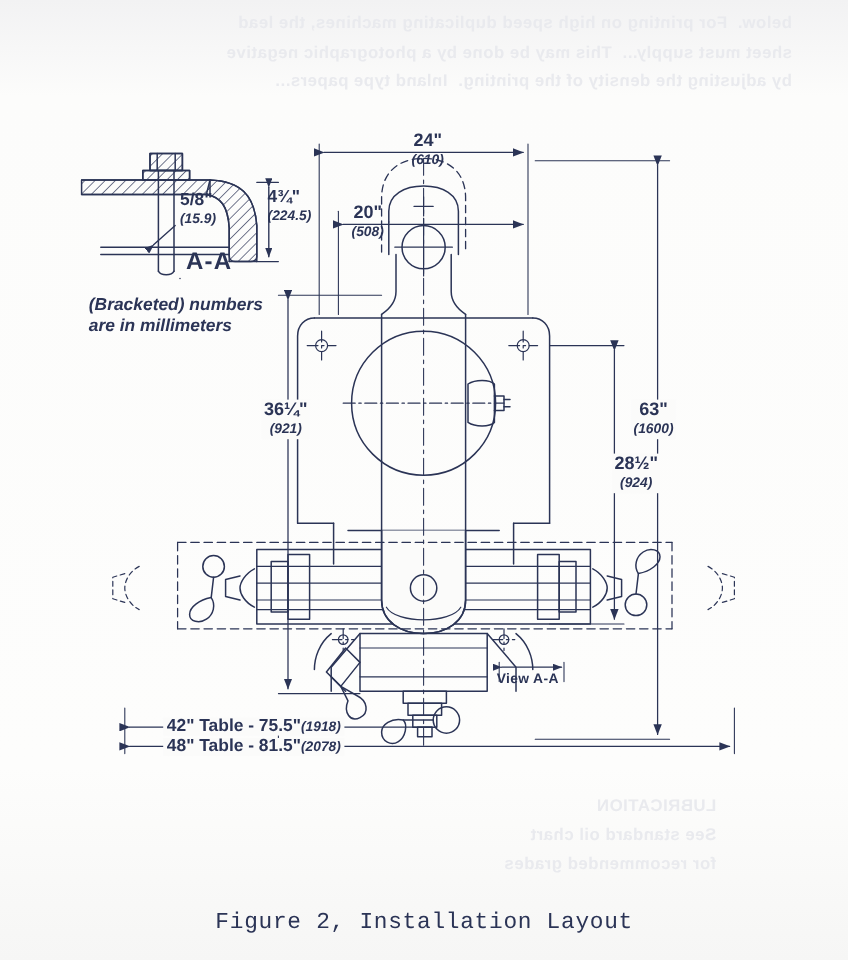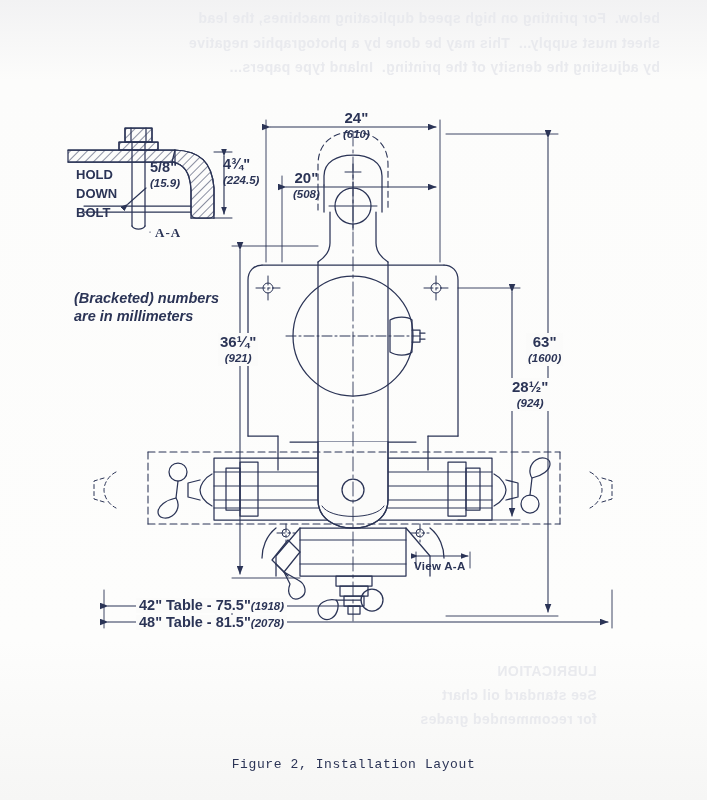--- a/index.html
+++ b/index.html
@@ -15,29 +15,29 @@
      pointer-events:none;}
   .bleed{position:absolute;color:#e9eaee;font-weight:700;
      white-space:pre;pointer-events:none;user-select:none;
      transform:scaleX(-1);letter-spacing:.4px;}
 
   .svgwrap{position:absolute;inset:0;}
   svg{display:block;}
 
   .caption{position:absolute;left:0;right:0;top:757px;text-align:center;
      font-family:"Liberation Mono","DejaVu Sans Mono",monospace;
-     font-size:13px;color:#2b3456;letter-spacing:.6px;}
+     font-size:19px;color:#2b3456;letter-spacing:.6px;}
 
   
   .dim{position:absolute;color:#2b3456;font-style:italic;font-weight:700;
        line-height:1.02;white-space:nowrap;}
   .dim .v{font-style:normal;font-weight:700;}
   .mm{font-size:11.5px;}
   .note{position:absolute;color:#2b3456;font-style:italic;font-weight:700;
-       font-size:14.5px;line-height:1.25;white-space:pre-line;margin-top:44px;}
+       font-size:14.5px;line-height:1.25;white-space:pre-line;}
   .lbl{position:absolute;color:#2b3456;font-weight:700;white-space:pre-line;}
 </style>
 </head>
 <body>
 
 <div id="page">
 
   <div class="paper-tone"></div>
 
   <div class="bleed" style="left:60px;top:6px;font-size:14px;line-height:1.75;width:600px;">below.  For printing on high speed duplicating machines, the lead
@@ -250,35 +250,32 @@
         <path d="M232,606 L232,622" stroke-width="0.9"></path>
 
         <path d="M416,552 L416,568" stroke-width="0.9"></path>
         <path d="M470,552 L470,568" stroke-width="0.9"></path>
         <path d="M418,556 L468,556" marker-start="url(#ahs)" marker-end="url(#ahs)"></path>
       </g>
     </g>
   </svg>
   </div>
 
-  <div class="lbl" style="left:76px;top:166px;font-size:13px;line-height:1.45;">HOLD
-DOWN
-BOLT</div>
 
   <div class="dim" style="left:150px;top:160px;font-size:14.5px;text-align:left;">
     <span class="v">5/8"</span><br>
     <span class="mm">(15.9)</span>
   </div>
 
   <div class="dim" style="left:223px;top:157px;font-size:14.5px;">
     <span class="v">4¾"</span><br>
     <span class="mm">(224.5)</span>
   </div>
 
-  <div class="lbl" style="left:155px;top:225px;font-size:13px;letter-spacing:1px;font-family:Liberation Serif, serif;">A-A</div>
+  <div class="lbl" style="left:155px;top:207px;font-size:20px;letter-spacing:1px;">A-A</div>
 
   <div class="note" style="left:74px;top:245px;">(Bracketed) numbers
 are in millimeters</div>
 
   <div class="dim" style="left:343px;top:110px;font-size:15px;text-align:center;">
     <span class="v">24"</span><br>
     <span class="mm">(610)</span>
   </div>
 
   <div class="dim" style="left:293px;top:170px;font-size:15px;text-align:center;">

